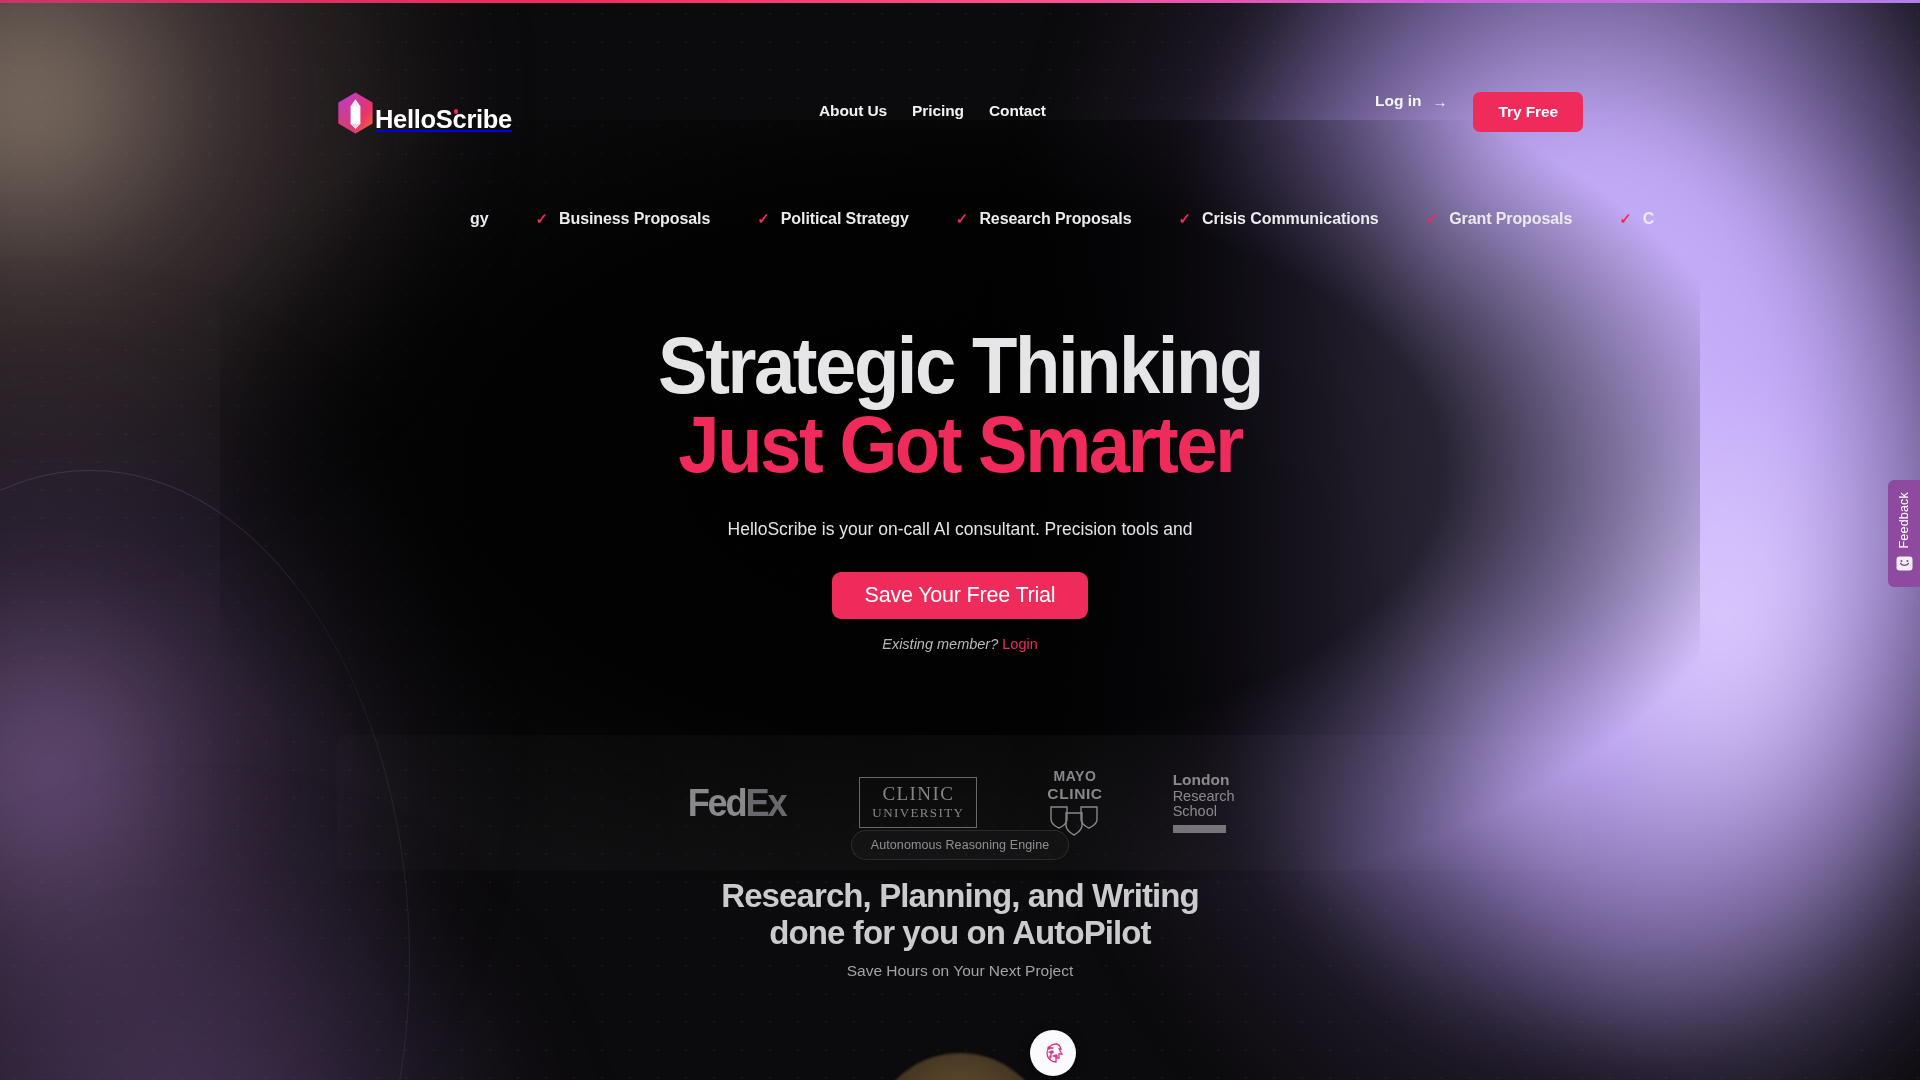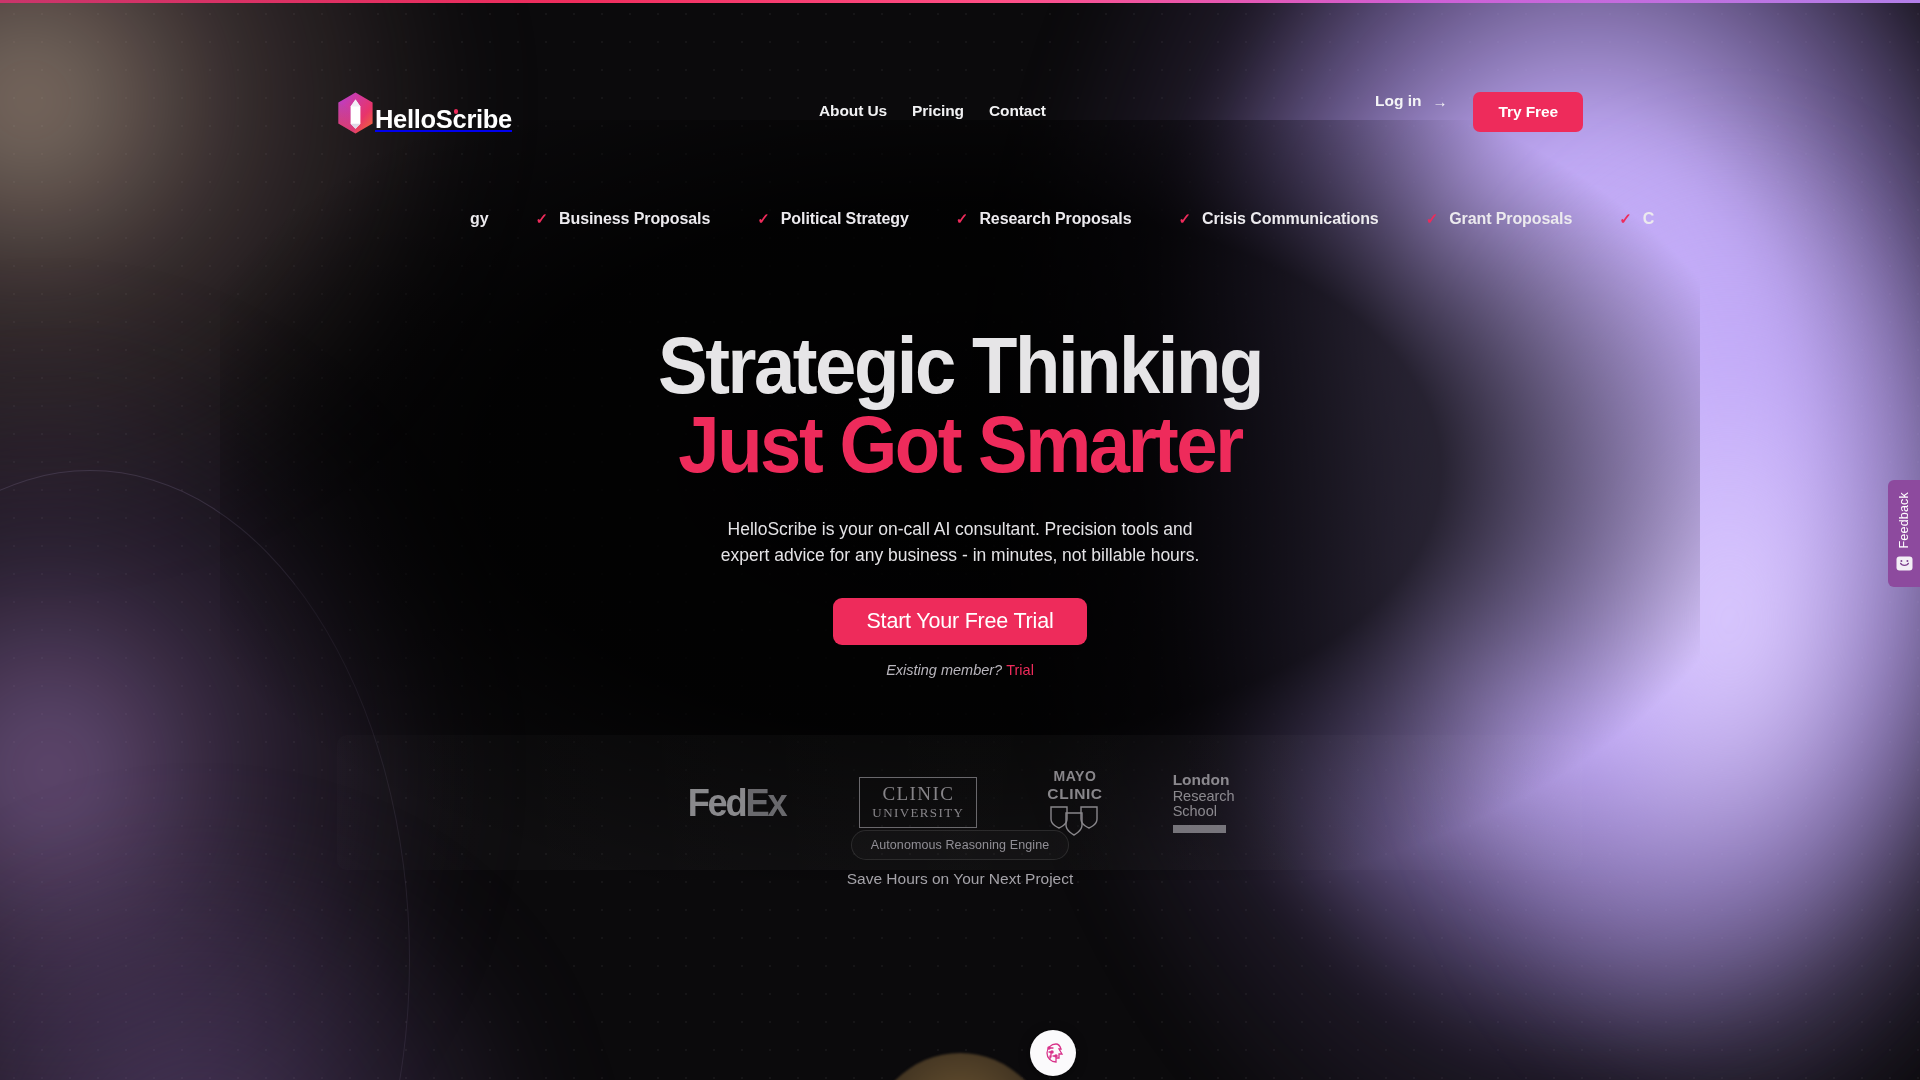--- a/index.html
+++ b/index.html
@@ -309,26 +309,25 @@
         <span class="ticker-label">C</span>
       </div>
     </div>
 </div>
 
 <section id="hero">
   <h1 class="hl1">Strategic Thinking</h1>
   <h1 class="hl2">Just Got Smarter</h1>
   <p id="hero-sub">
     <span>HelloScribe is your on-call AI consultant. Precision tools and</span><br>
-    <span>expert advice for any business - in minutes, not billable hours.</span>
   </p>
-  <button id="start-trial-btn">Start Your Free Trial</button>
+  <button id="start-trial-btn">Save Your Free Trial</button>
   <div id="existing-line">
     <span>Existing member?</span>
-    <a href="#">Trial</a>
+    <a href="#">Login</a>
   </div>
 </section>
 
 <div id="logo-wall">
 
   <div class="logo-slot">
     <div class="fedex">
       <span class="fed">Fed</span><span class="ex">Ex</span>
     </div>
   </div>
@@ -359,20 +358,24 @@
       <div class="l1">London</div>
       <div class="l2">Research</div>
       <div class="l3">School</div>
       <div class="bar"></div>
     </div>
   </div>
 </div>
 
 <section id="section2">
   <div id="arp-badge">Autonomous Reasoning Engine</div>
+  <h2 id="s2-title">
+    <span>Research, Planning, and Writing</span><br>
+    <span>done for you on AutoPilot</span>
+  </h2>
   <div id="s2-sub">Save Hours on Your Next Project</div>
 </section>
 
 <div id="orb"></div>
 
 <div class="float-badge" id="badge-brain">
   <svg width="28" height="28" viewBox="0 0 28 28">
     <g fill="none" stroke="#d8328a" stroke-width="1.3" stroke-linecap="round">
       <path d="M17 5 c-5 0 -9 4 -9 9 0 5 4 9 9 9 l0 -4 3 0 0 -4 3 0 -3 -5 2 0 c-1 -3 -3 -5 -5 -5 Z"></path>
       <path d="M10 9 h4 M10 13 h3 M12 13 v5 M14 17 h3 M11 17 v3"></path>

